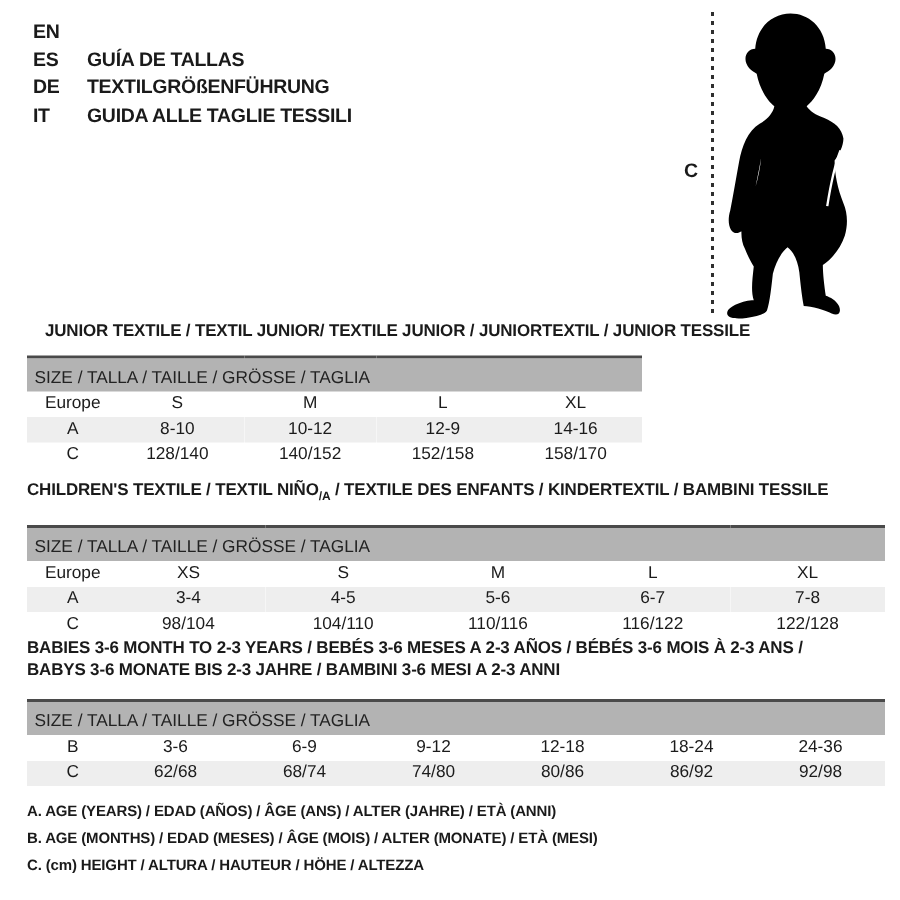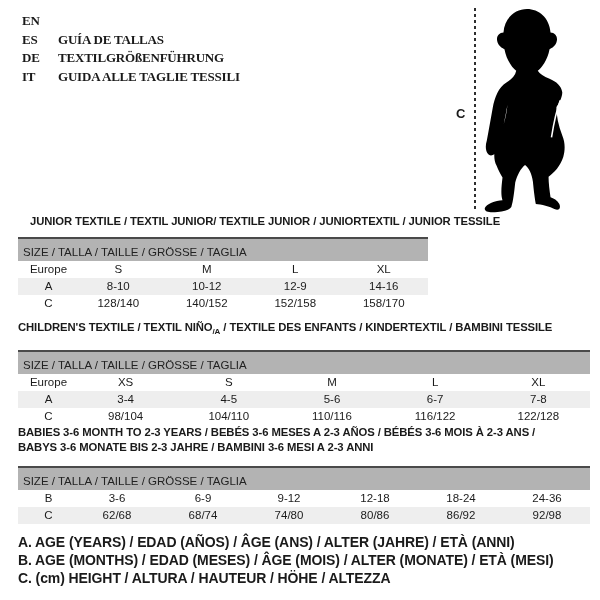--- a/index.html
+++ b/index.html
@@ -5,21 +5,21 @@
   html,body{margin:0;padding:0;}
   body{
     width:600px;height:600px;position:relative;background:#ffffff;
     font-family:"Liberation Sans","DejaVu Sans",sans-serif;
     color:#1a1a1a;overflow:hidden;
   }
   .abs{position:absolute;}
 
   
   .lang-list{left:22px;top:12px;}
-  .lang-row{display:flex;font-weight:700;font-size:13px;line-height:18.7px;letter-spacing:-0.2px;font-family:Liberation Serif, serif;}
+  .lang-row{display:flex;font-weight:700;font-size:13px;line-height:18.7px;letter-spacing:-0.2px;}
   .lang-code{width:36px;}
   .lang-label{white-space:nowrap;}
 
   
   .figure{left:450px;top:4px;width:150px;height:212px;}
   .dotted-line{position:absolute;left:24px;top:4px;width:2px;height:201px;
     background:repeating-linear-gradient(to bottom,#2e2e2e 0 3px,transparent 3px 6px);}
   .measure-label{position:absolute;left:6px;top:102px;font-weight:700;font-size:13px;}
   .silhouette{position:absolute;left:28px;top:2px;width:98px;height:208px;}
 
@@ -40,21 +40,21 @@
     color:#1b1b1b;white-space:nowrap;overflow:hidden;
   }
   table.size-table tr.band td{
     background:#b3b3b3;text-align:left;padding:7px 5px 2px 5px;color:#222;
   }
   table.size-table td.lbl{text-align:center;padding-left:5px;}
   table.size-table tr.shaded td{background:#eeeeee;}
 
   
   .footnotes{left:18px;top:533px;}
-  .footnote{font-weight:700;font-size:14px;line-height:18.2px;letter-spacing:-0.1px;white-space:nowrap;}
+  .footnote{font-weight:700;font-size:10px;line-height:18.2px;letter-spacing:-0.1px;white-space:nowrap;}
 </style>
 </head>
 <body>
 
 <div class="abs lang-list">
   <div class="lang-row">
     <span class="lang-code">EN</span>
   </div>
   <div class="lang-row">
     <span class="lang-code">ES</span>

